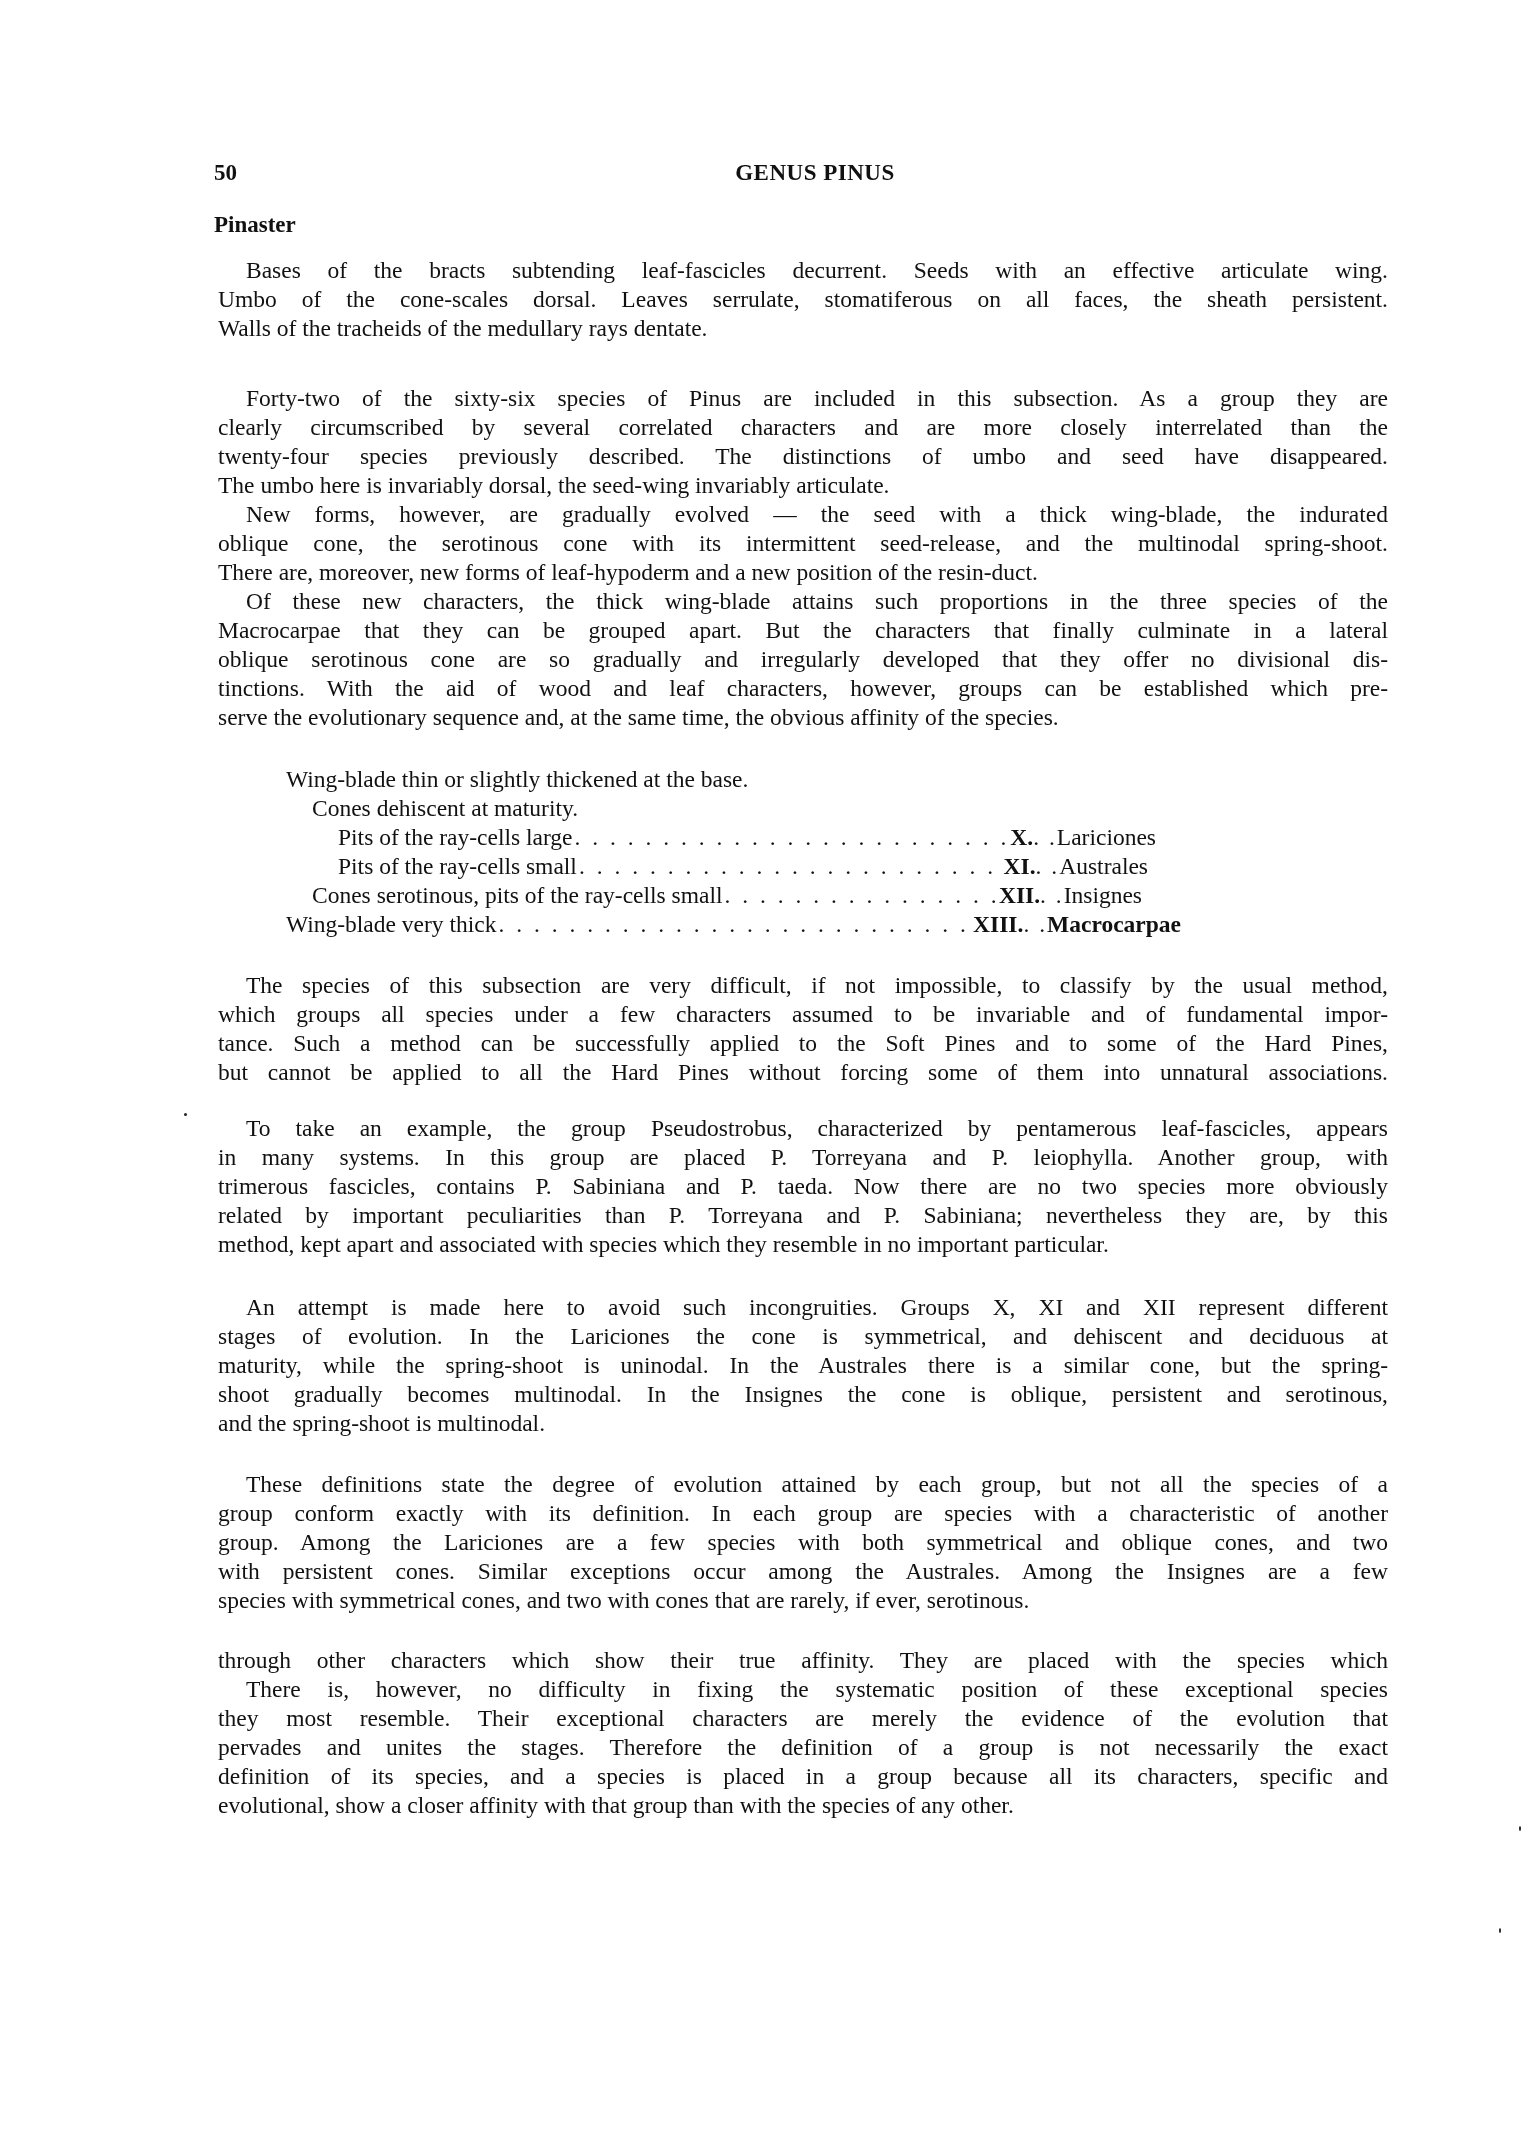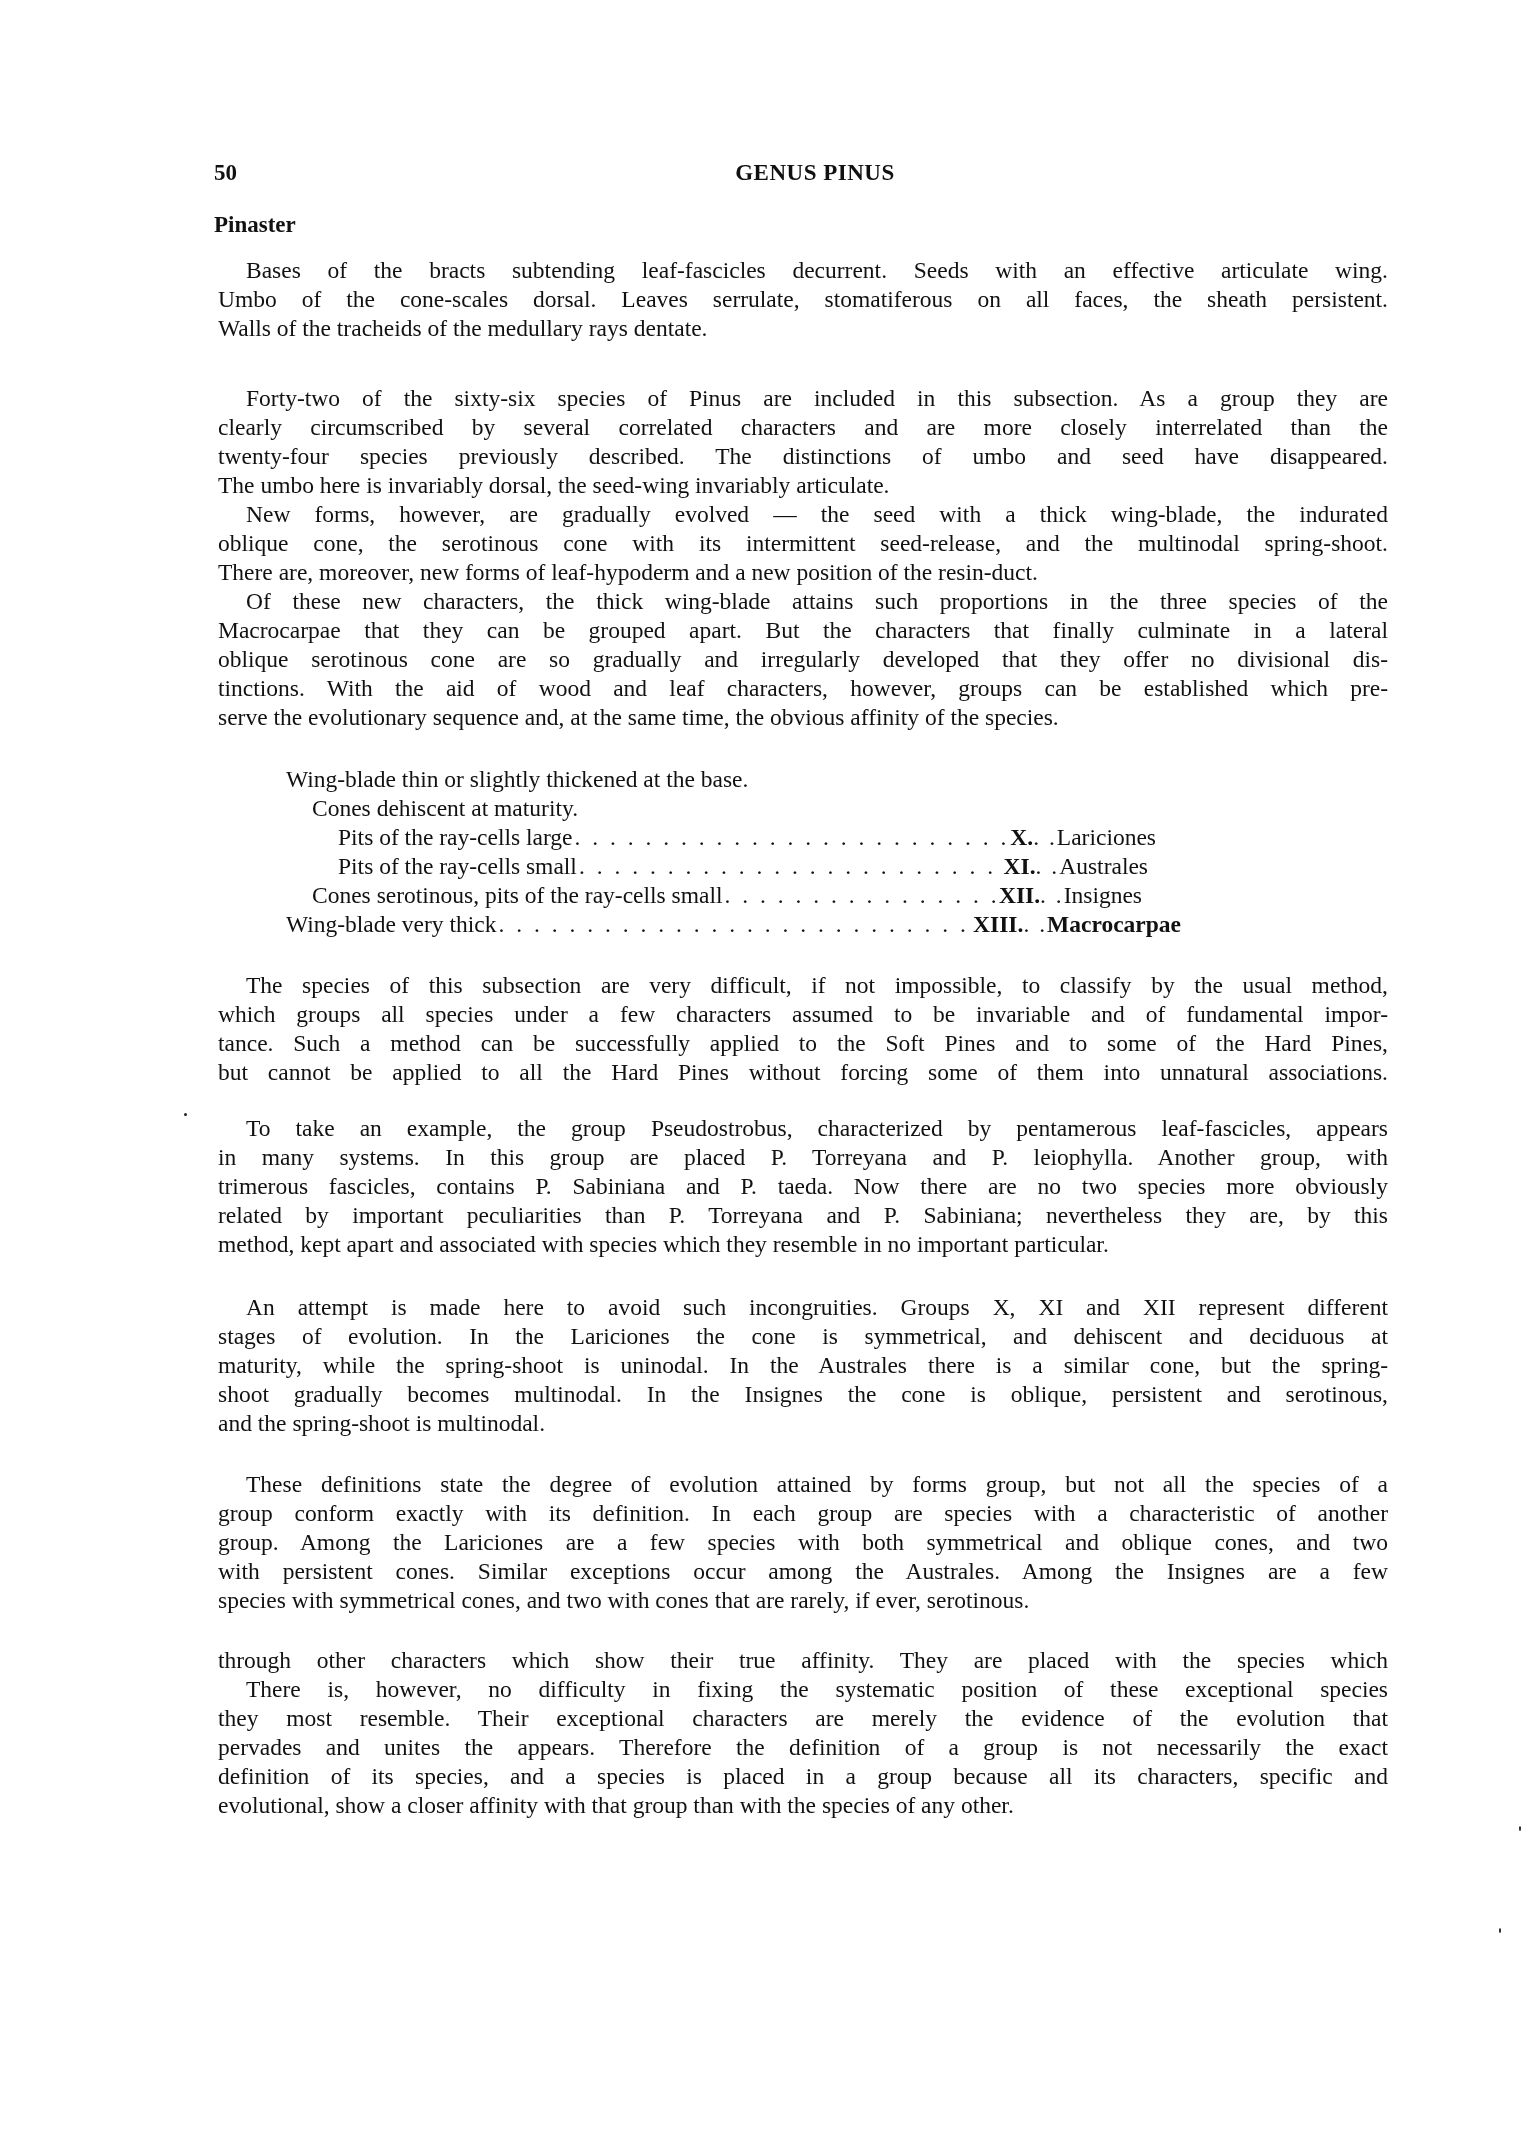--- a/index.html
+++ b/index.html
@@ -115,32 +115,32 @@
 
   <div class="abs para" style="top:1293px;">
     <span class="ln indent">An attempt is made here to avoid such incongruities. Groups X, XI and XII represent different</span>
     <span class="ln">stages of evolution. In the Lariciones the cone is symmetrical, and dehiscent and deciduous at</span>
     <span class="ln">maturity, while the spring-shoot is uninodal. In the Australes there is a similar cone, but the spring-</span>
     <span class="ln">shoot gradually becomes multinodal. In the Insignes the cone is oblique, persistent and serotinous,</span>
     <span class="ln last">and the spring-shoot is multinodal.</span>
   </div>
 
   <div class="abs para" style="top:1470px;">
-    <span class="ln indent">These definitions state the degree of evolution attained by forms group, but not all the species of a</span>
+    <span class="ln indent">These definitions state the degree of evolution attained by each group, but not all the species of a</span>
     <span class="ln">group conform exactly with its definition. In each group are species with a characteristic of another</span>
     <span class="ln">group. Among the Lariciones are a few species with both symmetrical and oblique cones, and two</span>
     <span class="ln">with persistent cones. Similar exceptions occur among the Australes. Among the Insignes are a few</span>
     <span class="ln last">species with symmetrical cones, and two with cones that are rarely, if ever, serotinous.</span>
   </div>
 
   <div class="abs para" style="top:1646px;">
     <span class="ln">through other characters which show their true affinity. They are placed with the species which</span>
     <span class="ln indent">There is, however, no difficulty in fixing the systematic position of these exceptional species</span>
     <span class="ln">they most resemble. Their exceptional characters are merely the evidence of the evolution that</span>
-    <span class="ln">pervades and unites the appears. Therefore the definition of a group is not necessarily the exact</span>
+    <span class="ln">pervades and unites the stages. Therefore the definition of a group is not necessarily the exact</span>
     <span class="ln">definition of its species, and a species is placed in a group because all its characters, specific and</span>
     <span class="ln last">evolutional, show a closer affinity with that group than with the species of any other.</span>
   </div>
 
   <div class="mark" style="left:184px; top:1113px;"></div>
   <div class="mark" style="left:1519px; top:1826px; width:2px; height:5px;"></div>
   <div class="mark" style="left:1499px; top:1928px; width:2px; height:5px;"></div>
 </div>
 
 </body></html>

